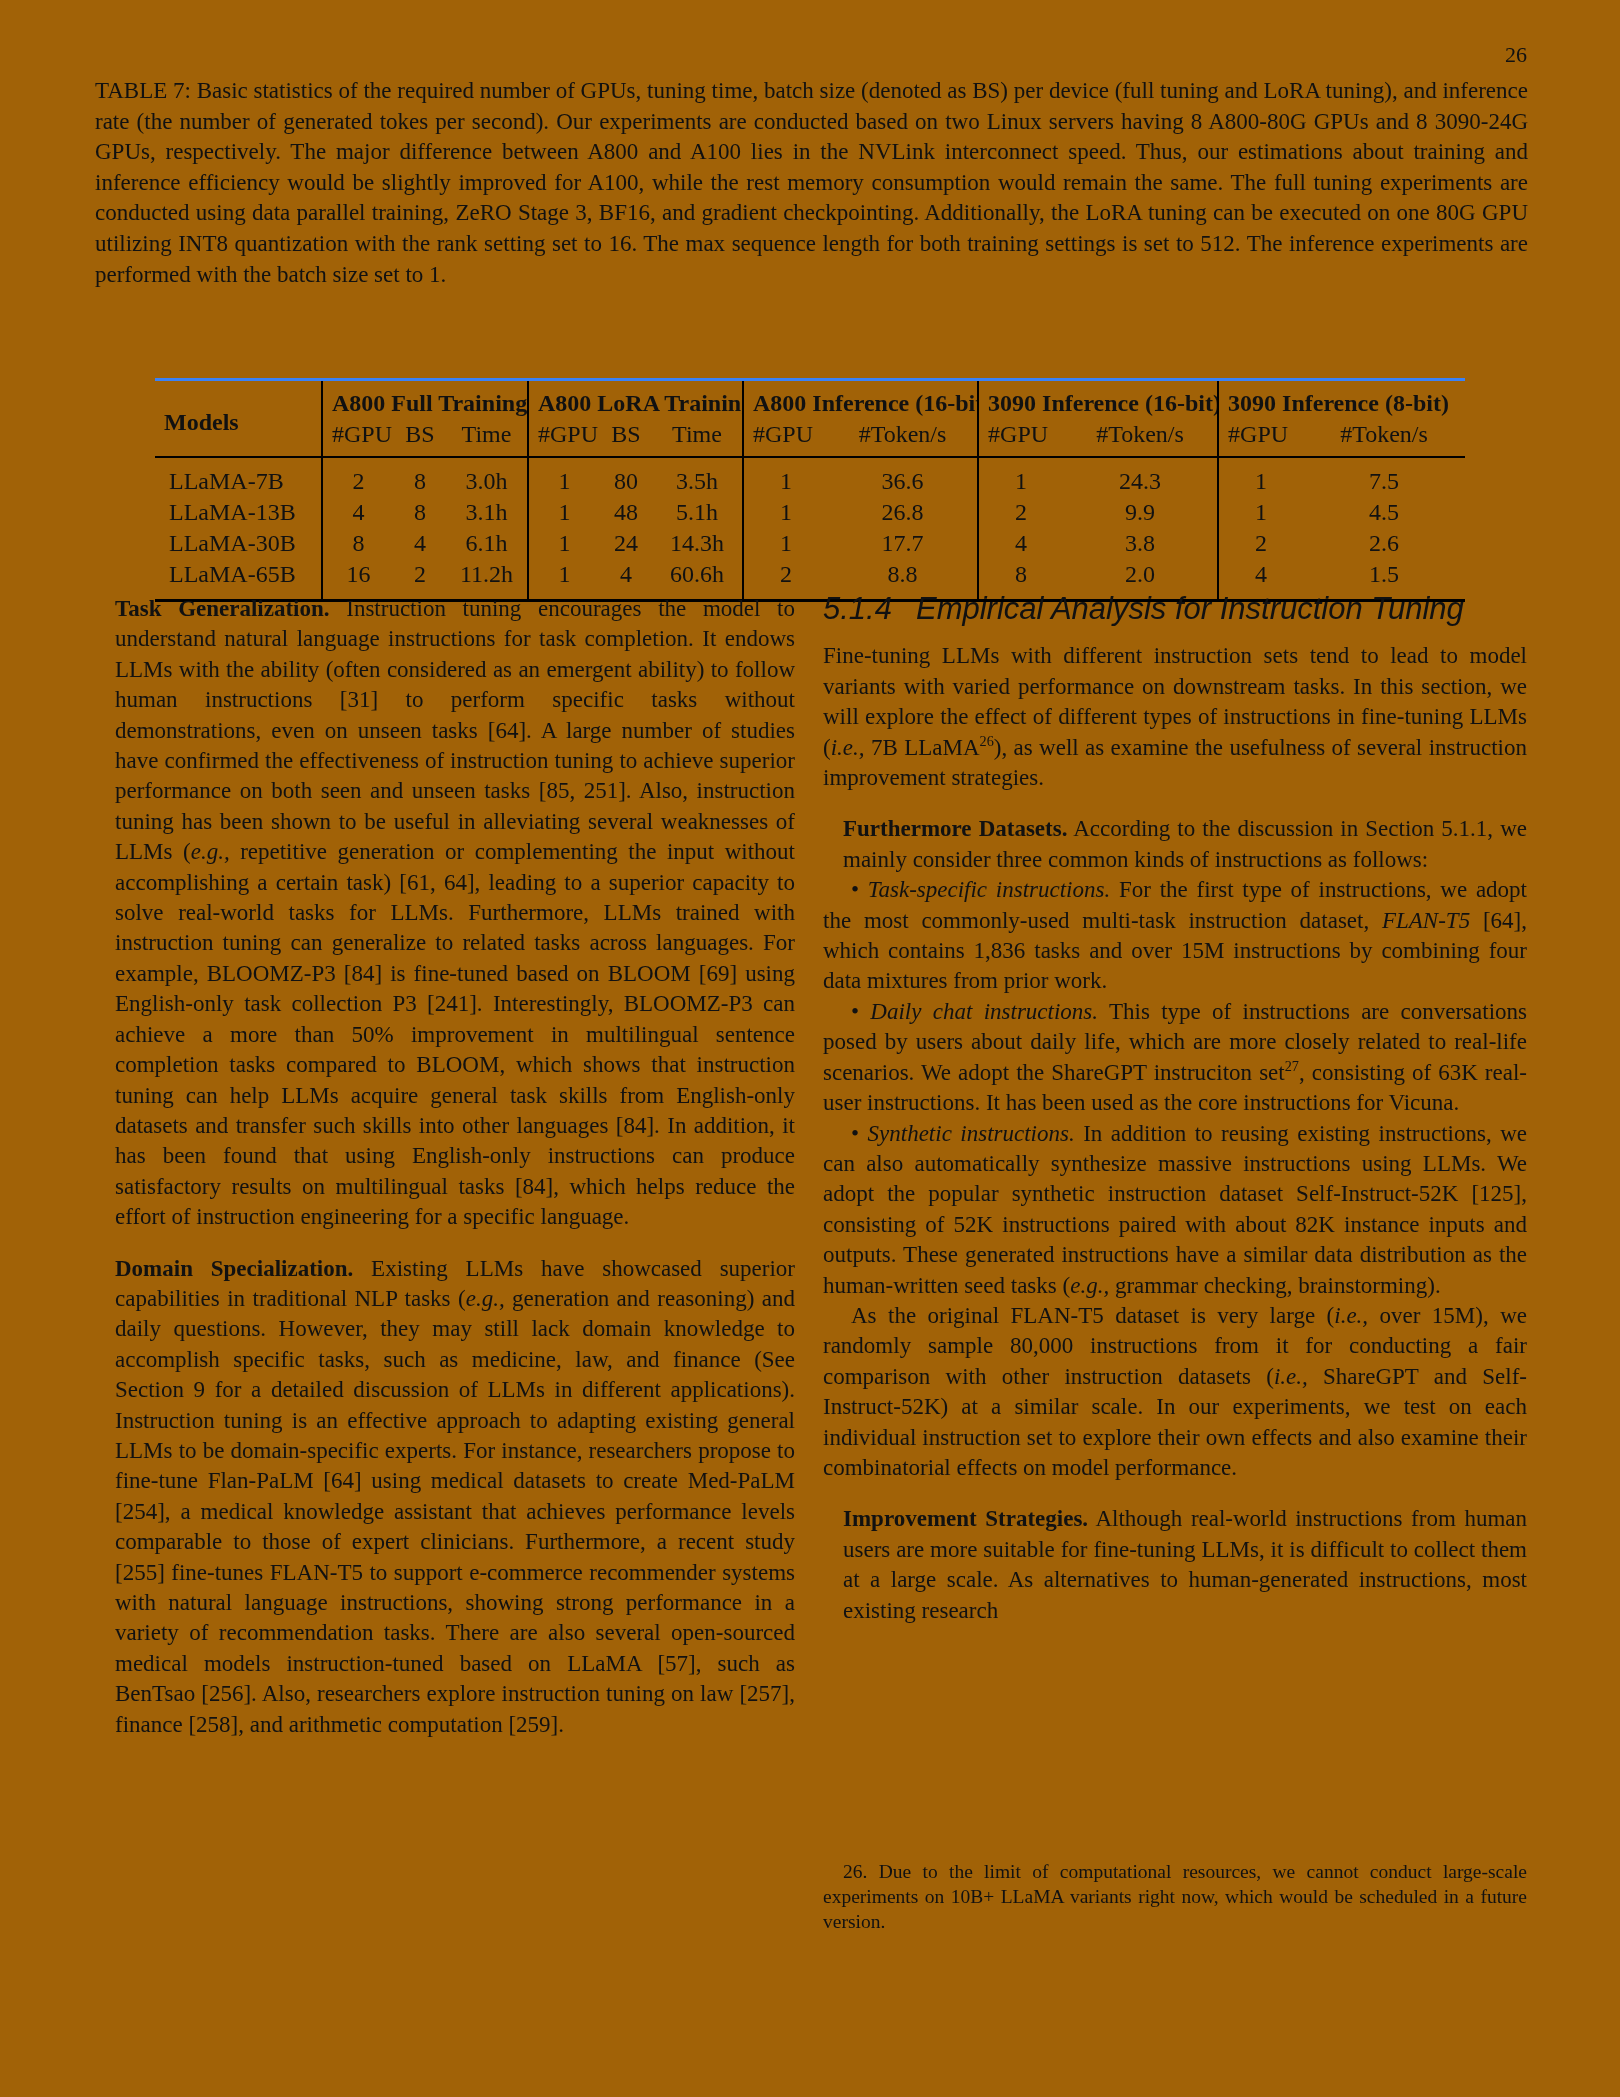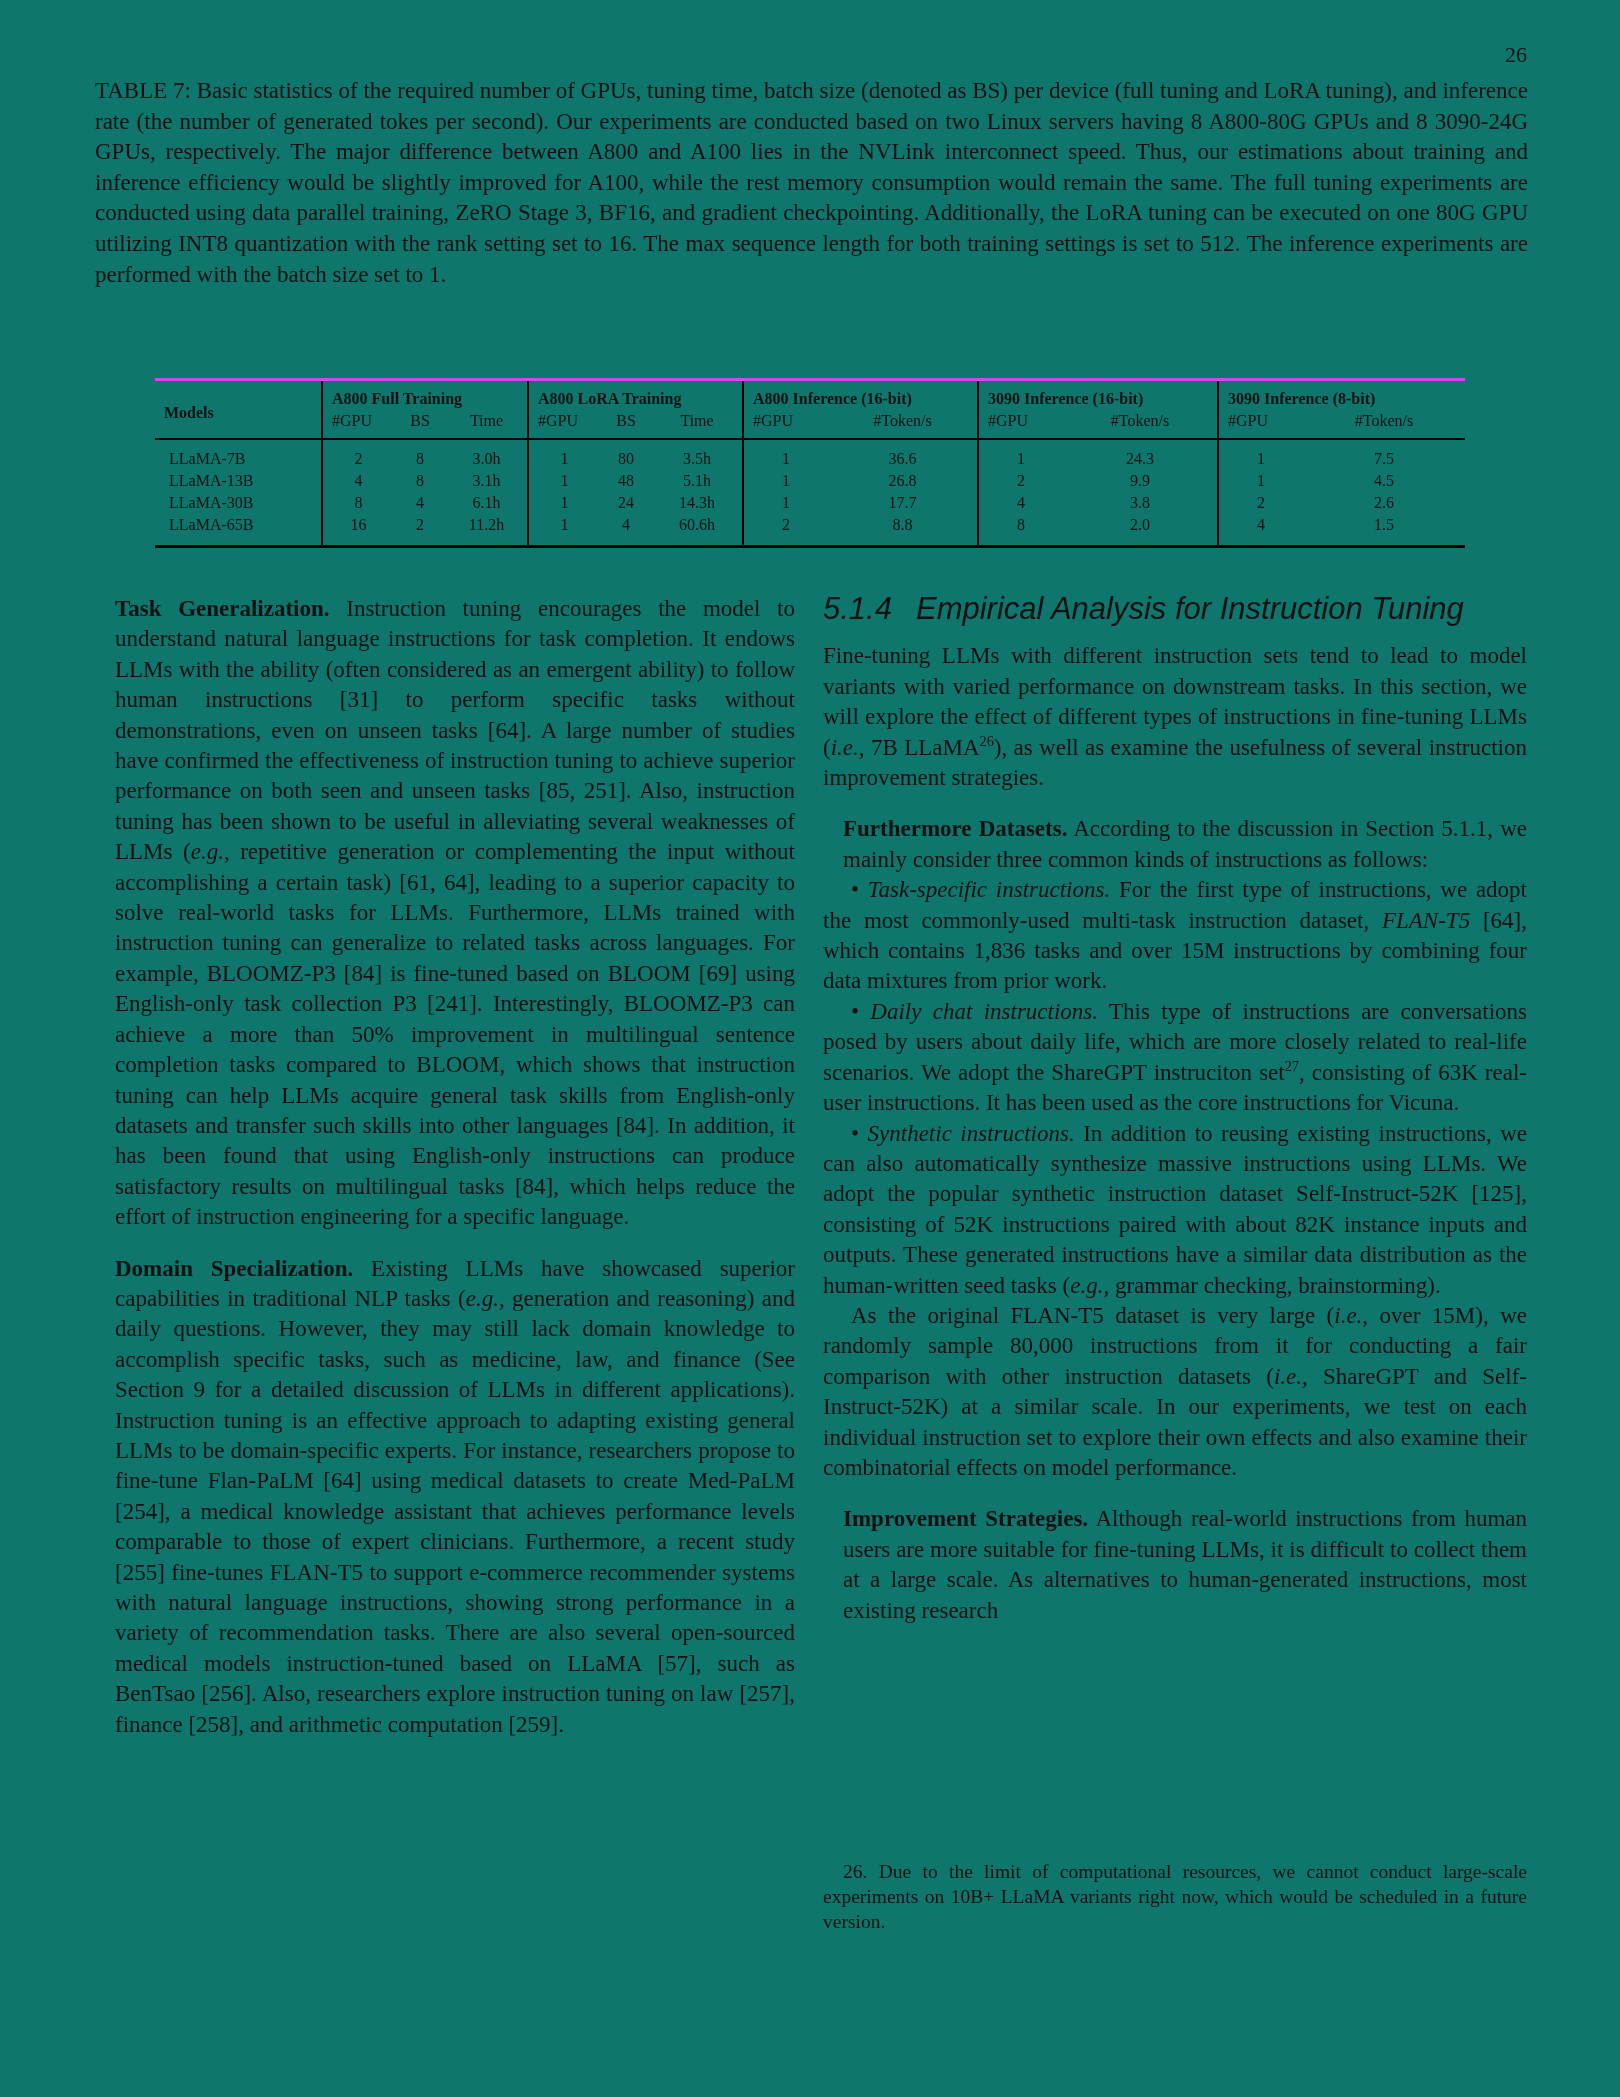--- a/index.html
+++ b/index.html
@@ -1,21 +1,21 @@
 <!DOCTYPE html>
 <html><head>
 <meta charset="utf-8">
 <style>
   * { box-sizing: border-box; }
   html, body { margin: 0; padding: 0; background: #e8e8e8; }
   .page {
     position: relative;
     width: 1620px;
     height: 2097px;
-    background: #0f766e;
+    background: #a16207;
     font-family: "Liberation Serif", "DejaVu Serif", serif;
     color: #111111;
     overflow: hidden;
   }
   .page-number {
     position: absolute;
     top: 42px;
     right: 93px;
     font-size: 22px;
   }
@@ -31,23 +31,23 @@
   .table-wrap {
     position: absolute;
     left: 155px;
     top: 378px;
     width: 1310px;
   }
   table.paper-table {
     border-collapse: collapse;
     width: 1310px;
     table-layout: fixed;
-    border-top: 3px solid #d946ef;
+    border-top: 3px solid #3b82f6;
     border-bottom: 3px solid #000;
-    font-size: 16px;
+    font-size: 24px;
   }
   .paper-table th, .paper-table td {
     padding: 2px 6px;
     font-weight: normal;
     white-space: nowrap;
     overflow: hidden;
   }
   .paper-table thead tr.grp-row th {
     font-weight: bold;
     text-align: left;

